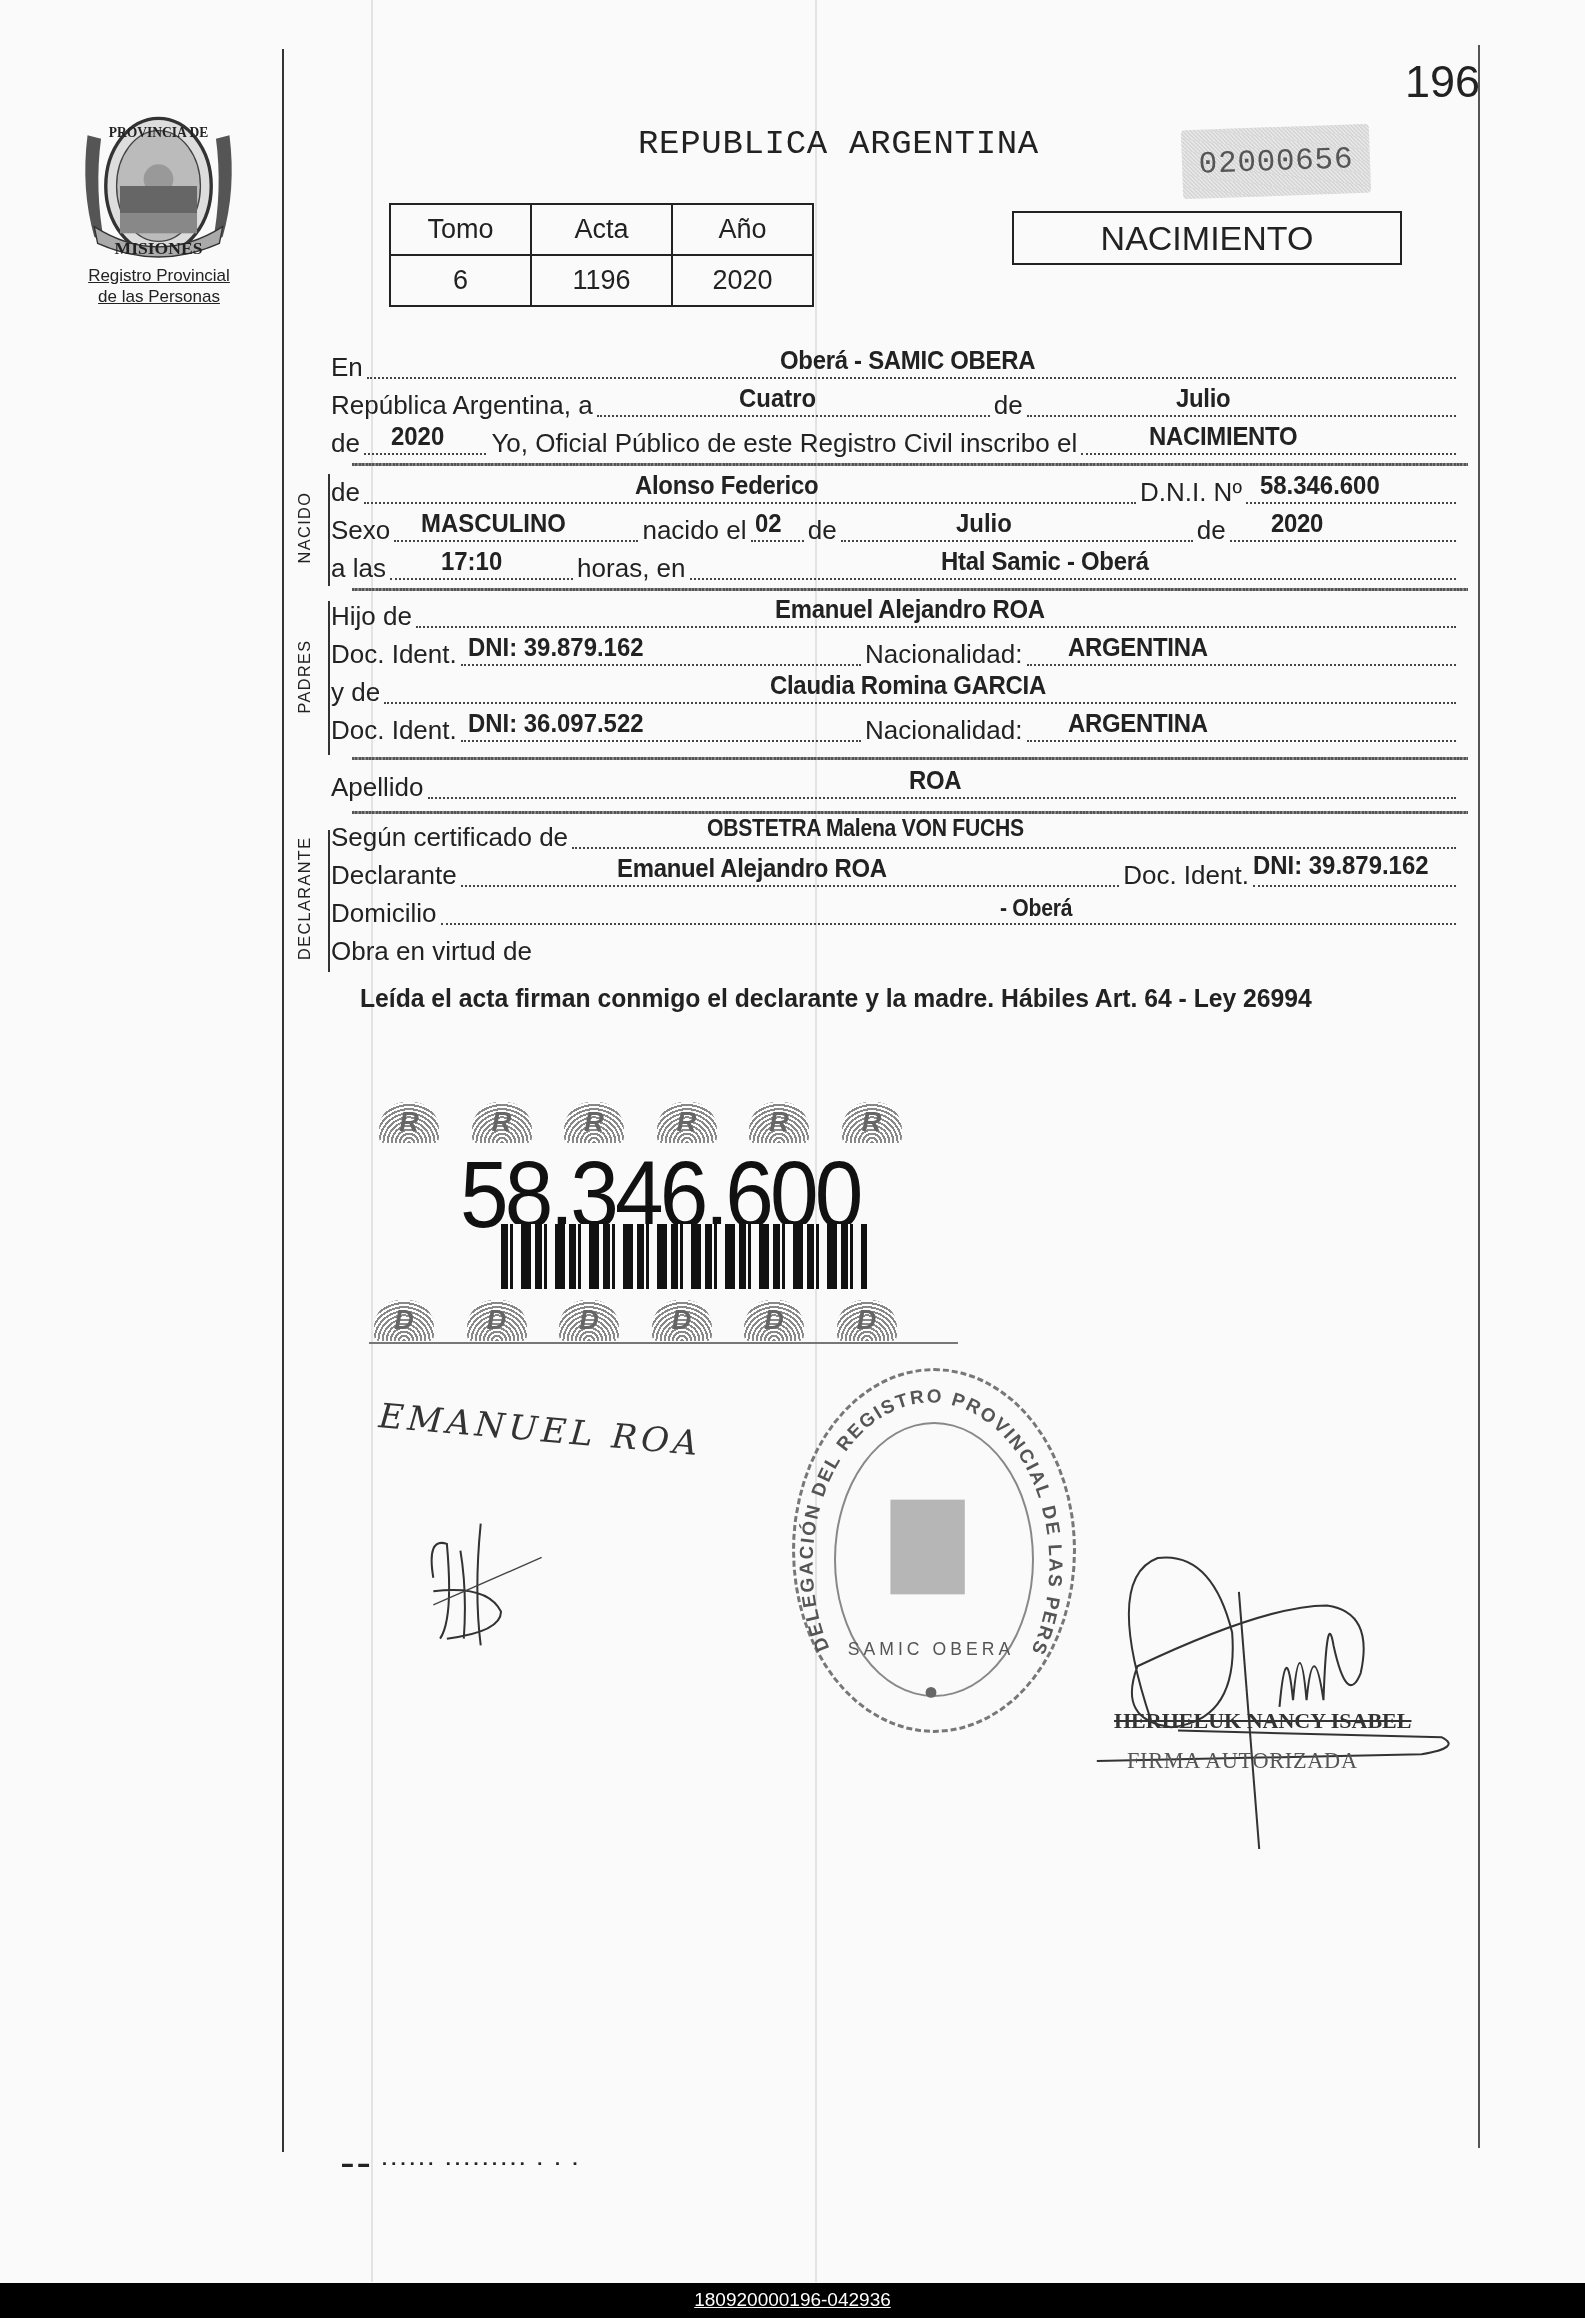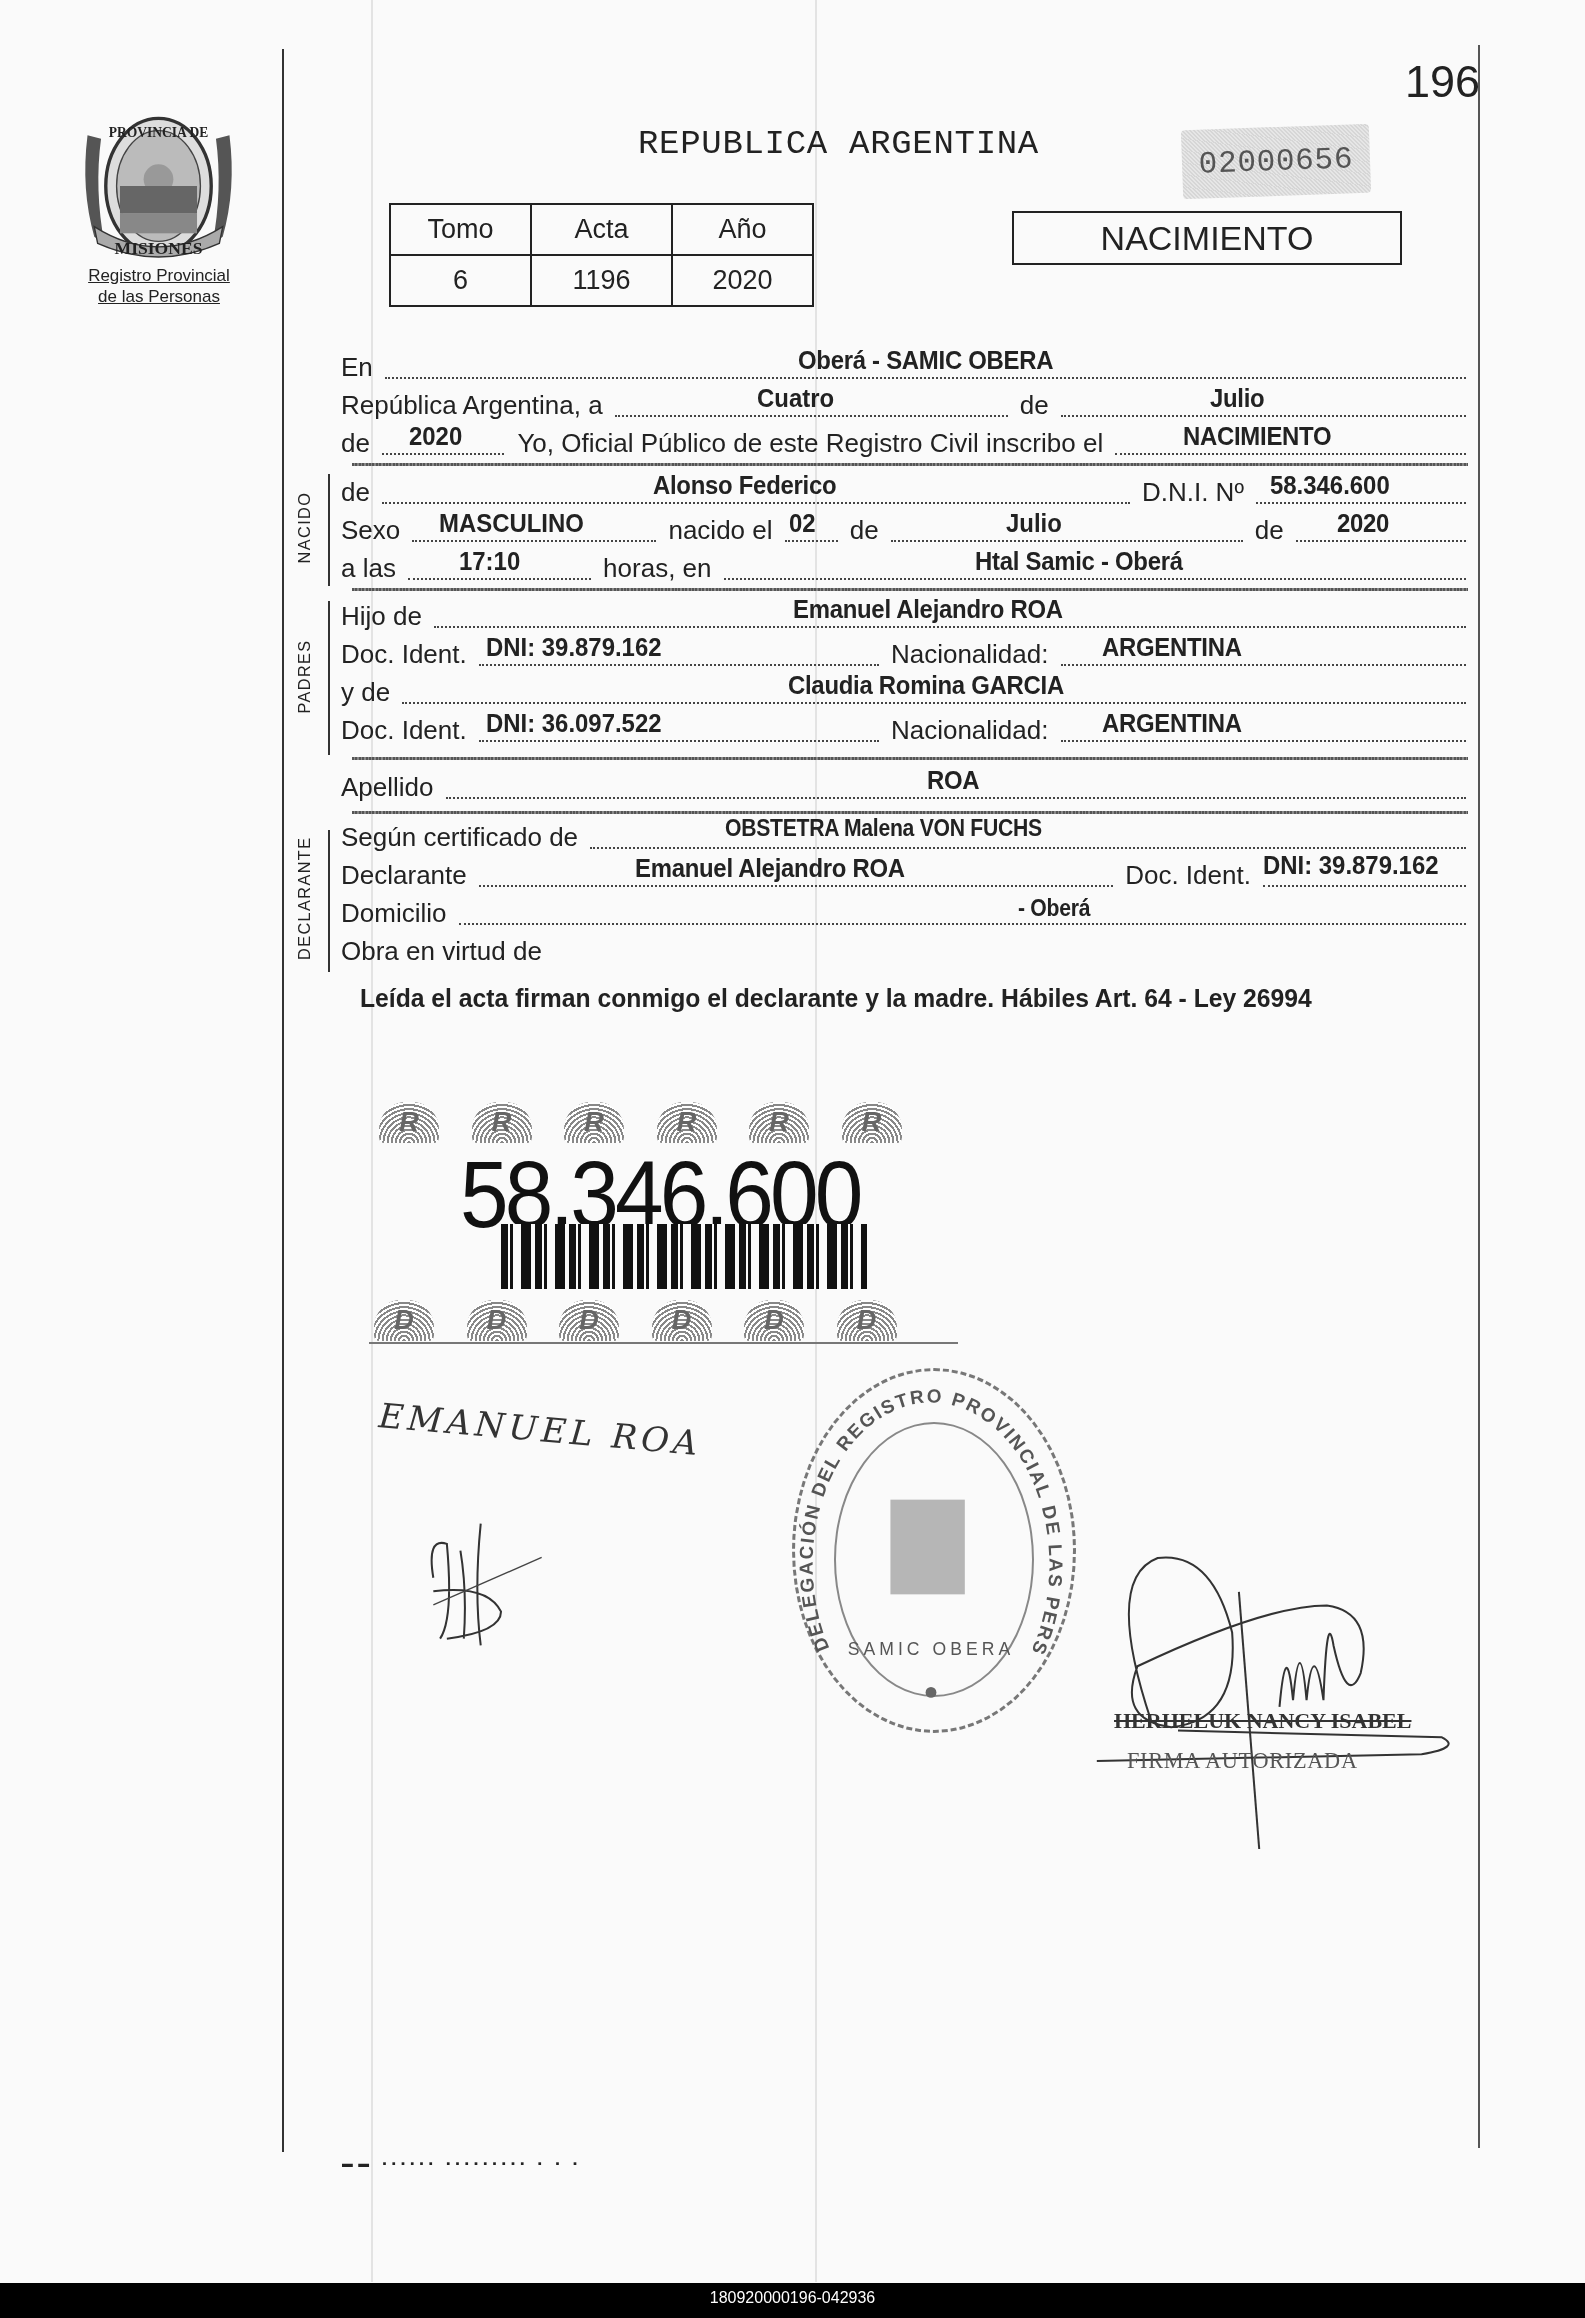--- a/index.html
+++ b/index.html
@@ -14,21 +14,21 @@
   .vline { position: absolute; background: #333; }
   .logo { left: 74px; top: 108px; width: 169px; height: 156px; }
   .logo-caption { left: 54px; top: 265px; width: 210px; text-align: center; font-size: 17px; line-height: 21px; color: #222; text-decoration: underline; }
   .page-num { left: 1405px; top: 56px; font-size: 45px; color: #222; }
   .title { left: 638px; top: 125px; font-family: "Liberation Mono", "DejaVu Sans Mono", monospace; font-weight: normal; font-size: 34px; letter-spacing: 0.7px; color: #222; }
   .serial { left: 1182px; top: 127px; width: 188px; height: 69px; background: repeating-linear-gradient(45deg,#d6d6d6 0 1.4px,#e6e6e6 1.4px 2.7px); border-radius: 4.1px; transform: rotate(-2deg); display:flex; align-items:center; justify-content:center; font-family: "Liberation Mono", monospace; font-size: 31px; color: #555; letter-spacing: 0.7px; }
   table.reg { position: absolute; left: 389px; top: 203px; border-collapse: collapse; }
   table.reg td { border: 2.7px solid #222; width: 137px; height: 47px; text-align: center; font-size: 27px; color: #222; }
   .type-box { left: 1012px; top: 211px; width: 386px; height: 50px; border: 2.7px solid #222; display:flex; align-items:center; justify-content:center; font-size: 34px; color: #222; }
 
-  .row { position: absolute; left: 341px; width: 1125px; height: 31px; font-size: 26px; color: #222; display: flex; align-items: flex-end; white-space: nowrap; gap: 8px; }
+  .row { position: absolute; left: 331px; width: 1125px; height: 31px; font-size: 26px; color: #222; display: flex; align-items: flex-end; white-space: nowrap; }
   .row .lbl { flex: 0 0 auto; padding-right: 4.1px; }
   .row .fill { flex: 1 1 auto; position: relative; height: 100%; border-bottom: 2.7px dotted #444; margin-bottom: 4.1px; }
   .row .fill .v { position: absolute; bottom: 1.4px; font-weight: bold; font-size: 26px; letter-spacing: -0.3px; transform: scaleX(0.92); transform-origin: left bottom; }
   .row .fixed { flex: 0 0 auto; position: relative; height: 100%; border-bottom: 2.7px dotted #444; margin-bottom: 4.1px; margin-top: 22px; }
   .row .fixed .v { position: absolute; bottom: 1.4px; font-weight: bold; font-size: 26px; transform: scaleX(0.92); transform-origin: left bottom; }
   .sep { position: absolute; left: 352px; width: 1116px; height: 3.4px; background: repeating-linear-gradient(90deg,#555 0 2px,#888 2px 3.4px); }
   .side-lbl { position: absolute; font-size: 16.3px; letter-spacing: 1.4px; color: #222; transform: rotate(-90deg); transform-origin: center; white-space: nowrap; text-align:center; }
   .note { left: 360px; top: 983px; width: 1083px; font-weight: bold; font-size: 26px; line-height: 31px; color: #222; transform: scaleX(0.95); transform-origin: left; }
 
   .stamp-row { position: absolute; display:flex; gap: 32.5px; }
@@ -37,21 +37,21 @@
   .barcode { left: 501px; top: 1224px; width: 366px; height: 65px; background: repeating-linear-gradient(90deg,#111 0 6.8px,#fafafa 6.8px 9.5px,#111 9.5px 12.2px,#fafafa 12.2px 20.3px,#111 20.3px 30px,#fafafa 30px 34px); }
   .baseline { left: 369px; top: 1342px; width: 589px; height: 2px; background: #777; }
 
   .handwritten { left: 379px; top: 1395px; font-family: "DejaVu Serif", serif; font-style: italic; font-size: 34px; color: #333; letter-spacing: 4.1px; transform: rotate(5deg); transform-origin: left; }
   .seal { left: 792px; top: 1368px; width: 278px; height: 359px; border: 3.4px dashed #777; border-radius: 50%; }
   .seal-inner { left: 834px; top: 1422px; width: 196px; height: 271px; border: 2.7px solid #888; border-radius: 50%; }
   .seal-text { left: 789px; top: 1364px; width: 284px; height: 366px; }
   .auth-name { left: 1114px; top: 1708px; font-family: "Liberation Serif", serif; font-weight: bold; font-size: 22px; color: #333; text-decoration: line-through; }
   .auth-label { left: 1127px; top: 1748px; font-family: "Liberation Serif", serif; font-size: 22.3px; color: #555; letter-spacing: 0.7px; }
   .footer-bar { left: 0; top: 2283px; width: 1585px; height: 35px; background: #000; }
-  .footer-text { left: 0; top: 2289px; width: 1585px; text-align: center; color: #fff; font-size: 16px; }
+  .footer-text { left: 0; top: 2289px; width: 1585px; text-align: center; color: #fff; font-size: 19px; text-decoration: underline; }
 </style>
 </head>
 <body>
 
 <div class="fold" style="left:371px"></div>
 <div class="fold" style="left:815px"></div>
 
 <div class="vline" style="left:282px; top:49px; width:2px; height:2103px;"></div>
 <div class="vline" style="left:1478px; top:45px; width:2px; height:2103px; background:#555;"></div>
 

